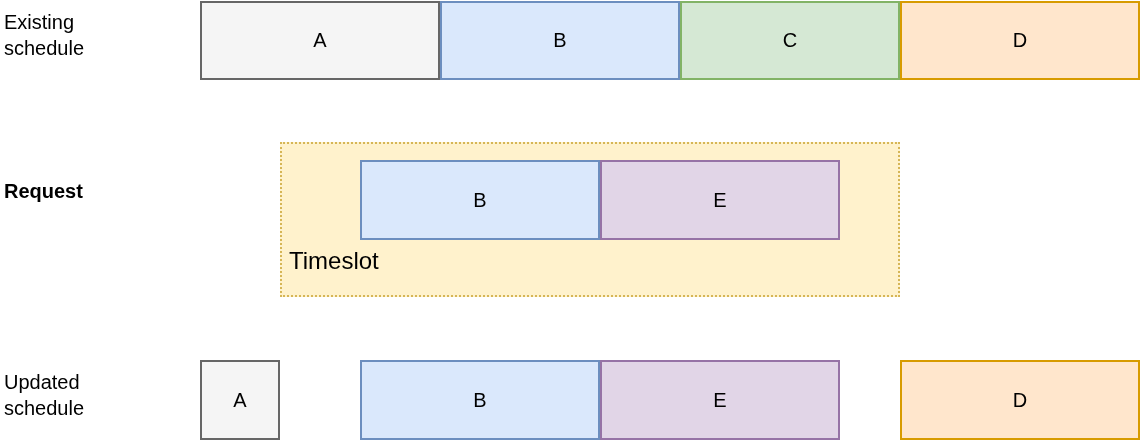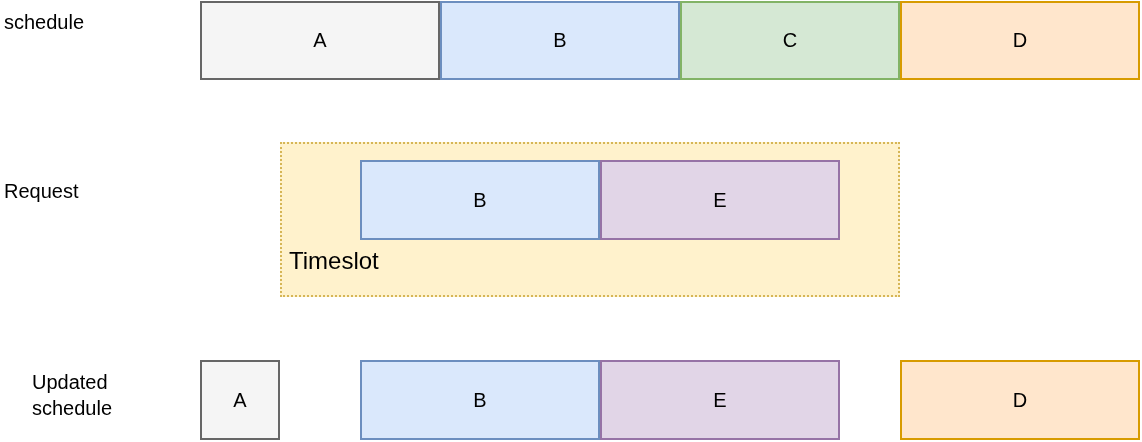--- a/index.html
+++ b/index.html
@@ -18,22 +18,22 @@
   }
   .row-label {
     position: absolute;
     left: 4px;
     font-size: 20px;
     line-height: 26px;
     color: var(--text, #000000);
     white-space: nowrap;
   }
   .lbl-existing { top: 9px; }
-  .lbl-request  { top: 178px; }
-  .lbl-updated  { top: 369px; margin-left: 28px; }
+  .lbl-request  { top: 178px; font-weight: bold; }
+  .lbl-updated  { top: 369px; }
 
   .block {
     position: absolute;
     box-sizing: border-box;
     border: 2px solid;
     display: flex;
     align-items: center;
     justify-content: center;
     font-size: 20px;
     color: var(--text, #000000);
@@ -84,20 +84,21 @@
   .r3-b { left: 360px; width: 240px; }
   .r3-e { left: 600px; width: 240px; }
   .r3-d { left: 900px; width: 240px; }
 </style>
 </head>
 <body>
 
 <div class="canvas">
 
   <div class="row-label lbl-existing">
+    <div>Existing</div>
     <div>schedule</div>
   </div>
   <div class="block r1 r1-a c-gray">A</div>
   <div class="block r1 r1-b c-blue">B</div>
   <div class="block r1 r1-c c-green">C</div>
   <div class="block r1 r1-d c-orange">D</div>
 
   <div class="row-label lbl-request">Request</div>
   <div class="timeslot">
     <div class="timeslot-label">Timeslot</div>

